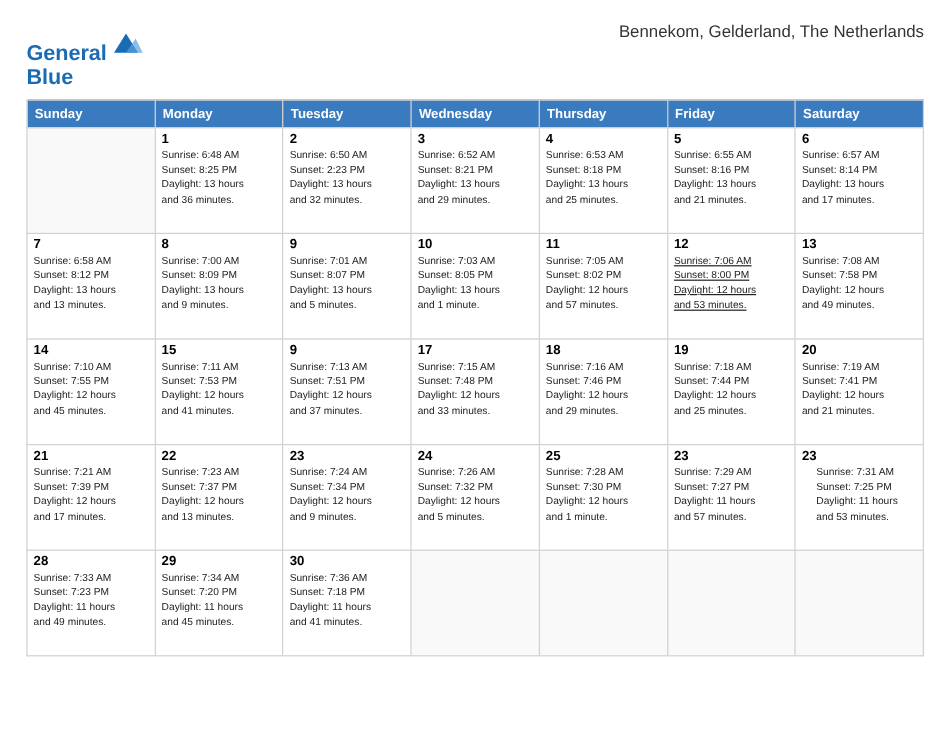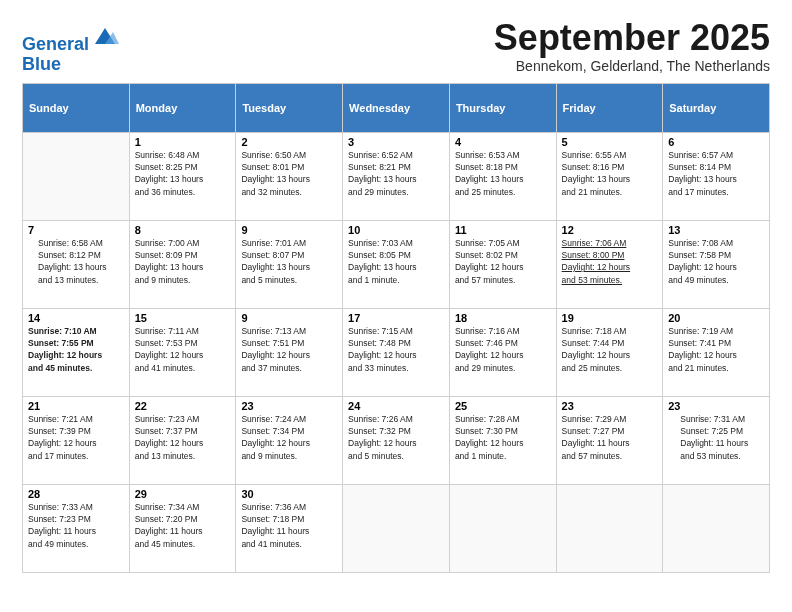--- a/index.html
+++ b/index.html
@@ -55,21 +55,21 @@
     }
     .calendar {
       width: 100%;
       border-collapse: collapse;
       font-size: 9.5px;
     }
     .calendar th {
       background: #3a7abf;
       color: #fff;
       text-align: left;
-      padding: 18px 6px;
+      padding: 5px 6px;
       font-size: 11px;
       font-weight: bold;
       border: 1px solid #ccc;
     }
     .calendar td {
       border: 1px solid #d0d0d0;
       vertical-align: top;
       padding: 3px 5px;
       width: 107px;
       min-height: 80px;
@@ -103,21 +103,20 @@
                 <polygon points="4,22 14,6 24,22" fill="#1a6bb5"></polygon>
                 <polygon points="14,22 22,10 28,22" fill="#5ba3e0" opacity="0.7"></polygon>
               </svg>
           </div>
           <div></div>
         </div>
         <div class="logo-text" style="color:#1a6bb5;">Blue</div>
       </div>
     </div>
     <div class="title-block">
-      <div class="month-title">September 2025</div>
       <div class="subtitle">Bennekom, Gelderland, The Netherlands</div>
     </div>
   </div>
 
   <table class="calendar">
     <thead>
       <tr>
         <th>Sunday</th>
         <th>Monday</th>
         <th>Tuesday</th>
@@ -133,21 +132,21 @@
           <td>
             <span class="day-num">1</span>
             <div class="day-info" style="white-space: pre-line;">Sunrise: 6:48 AM
 Sunset: 8:25 PM
 Daylight: 13 hours
 and 36 minutes.</div>
           </td>
           <td>
             <span class="day-num">2</span>
             <div class="day-info" style="white-space: pre-line;">Sunrise: 6:50 AM
-Sunset: 8:01 PM
+Sunset: 2:23 PM
 Daylight: 13 hours
 and 32 minutes.</div>
           </td>
           <td>
             <span class="day-num">3</span>
             <div class="day-info" style="white-space: pre-line;">Sunrise: 6:52 AM
 Sunset: 8:21 PM
 Daylight: 13 hours
 and 29 minutes.</div>
           </td>
@@ -169,21 +168,21 @@
             <span class="day-num">6</span>
             <div class="day-info" style="white-space: pre-line;">Sunrise: 6:57 AM
 Sunset: 8:14 PM
 Daylight: 13 hours
 and 17 minutes.</div>
           </td>
         </tr>
         <tr>
           <td>
             <span class="day-num">7</span>
-            <div class="day-info" style="white-space: pre-line; margin-left: 10px;">Sunrise: 6:58 AM
+            <div class="day-info" style="white-space: pre-line;">Sunrise: 6:58 AM
 Sunset: 8:12 PM
 Daylight: 13 hours
 and 13 minutes.</div>
           </td>
           <td>
             <span class="day-num">8</span>
             <div class="day-info" style="white-space: pre-line;">Sunrise: 7:00 AM
 Sunset: 8:09 PM
 Daylight: 13 hours
 and 9 minutes.</div>
@@ -220,21 +219,21 @@
             <span class="day-num">13</span>
             <div class="day-info" style="white-space: pre-line;">Sunrise: 7:08 AM
 Sunset: 7:58 PM
 Daylight: 12 hours
 and 49 minutes.</div>
           </td>
         </tr>
         <tr>
           <td>
             <span class="day-num">14</span>
-            <div class="day-info" style="white-space: pre-line; font-weight: bold;">Sunrise: 7:10 AM
+            <div class="day-info" style="white-space: pre-line;">Sunrise: 7:10 AM
 Sunset: 7:55 PM
 Daylight: 12 hours
 and 45 minutes.</div>
           </td>
           <td>
             <span class="day-num">15</span>
             <div class="day-info" style="white-space: pre-line;">Sunrise: 7:11 AM
 Sunset: 7:53 PM
 Daylight: 12 hours
 and 41 minutes.</div>

